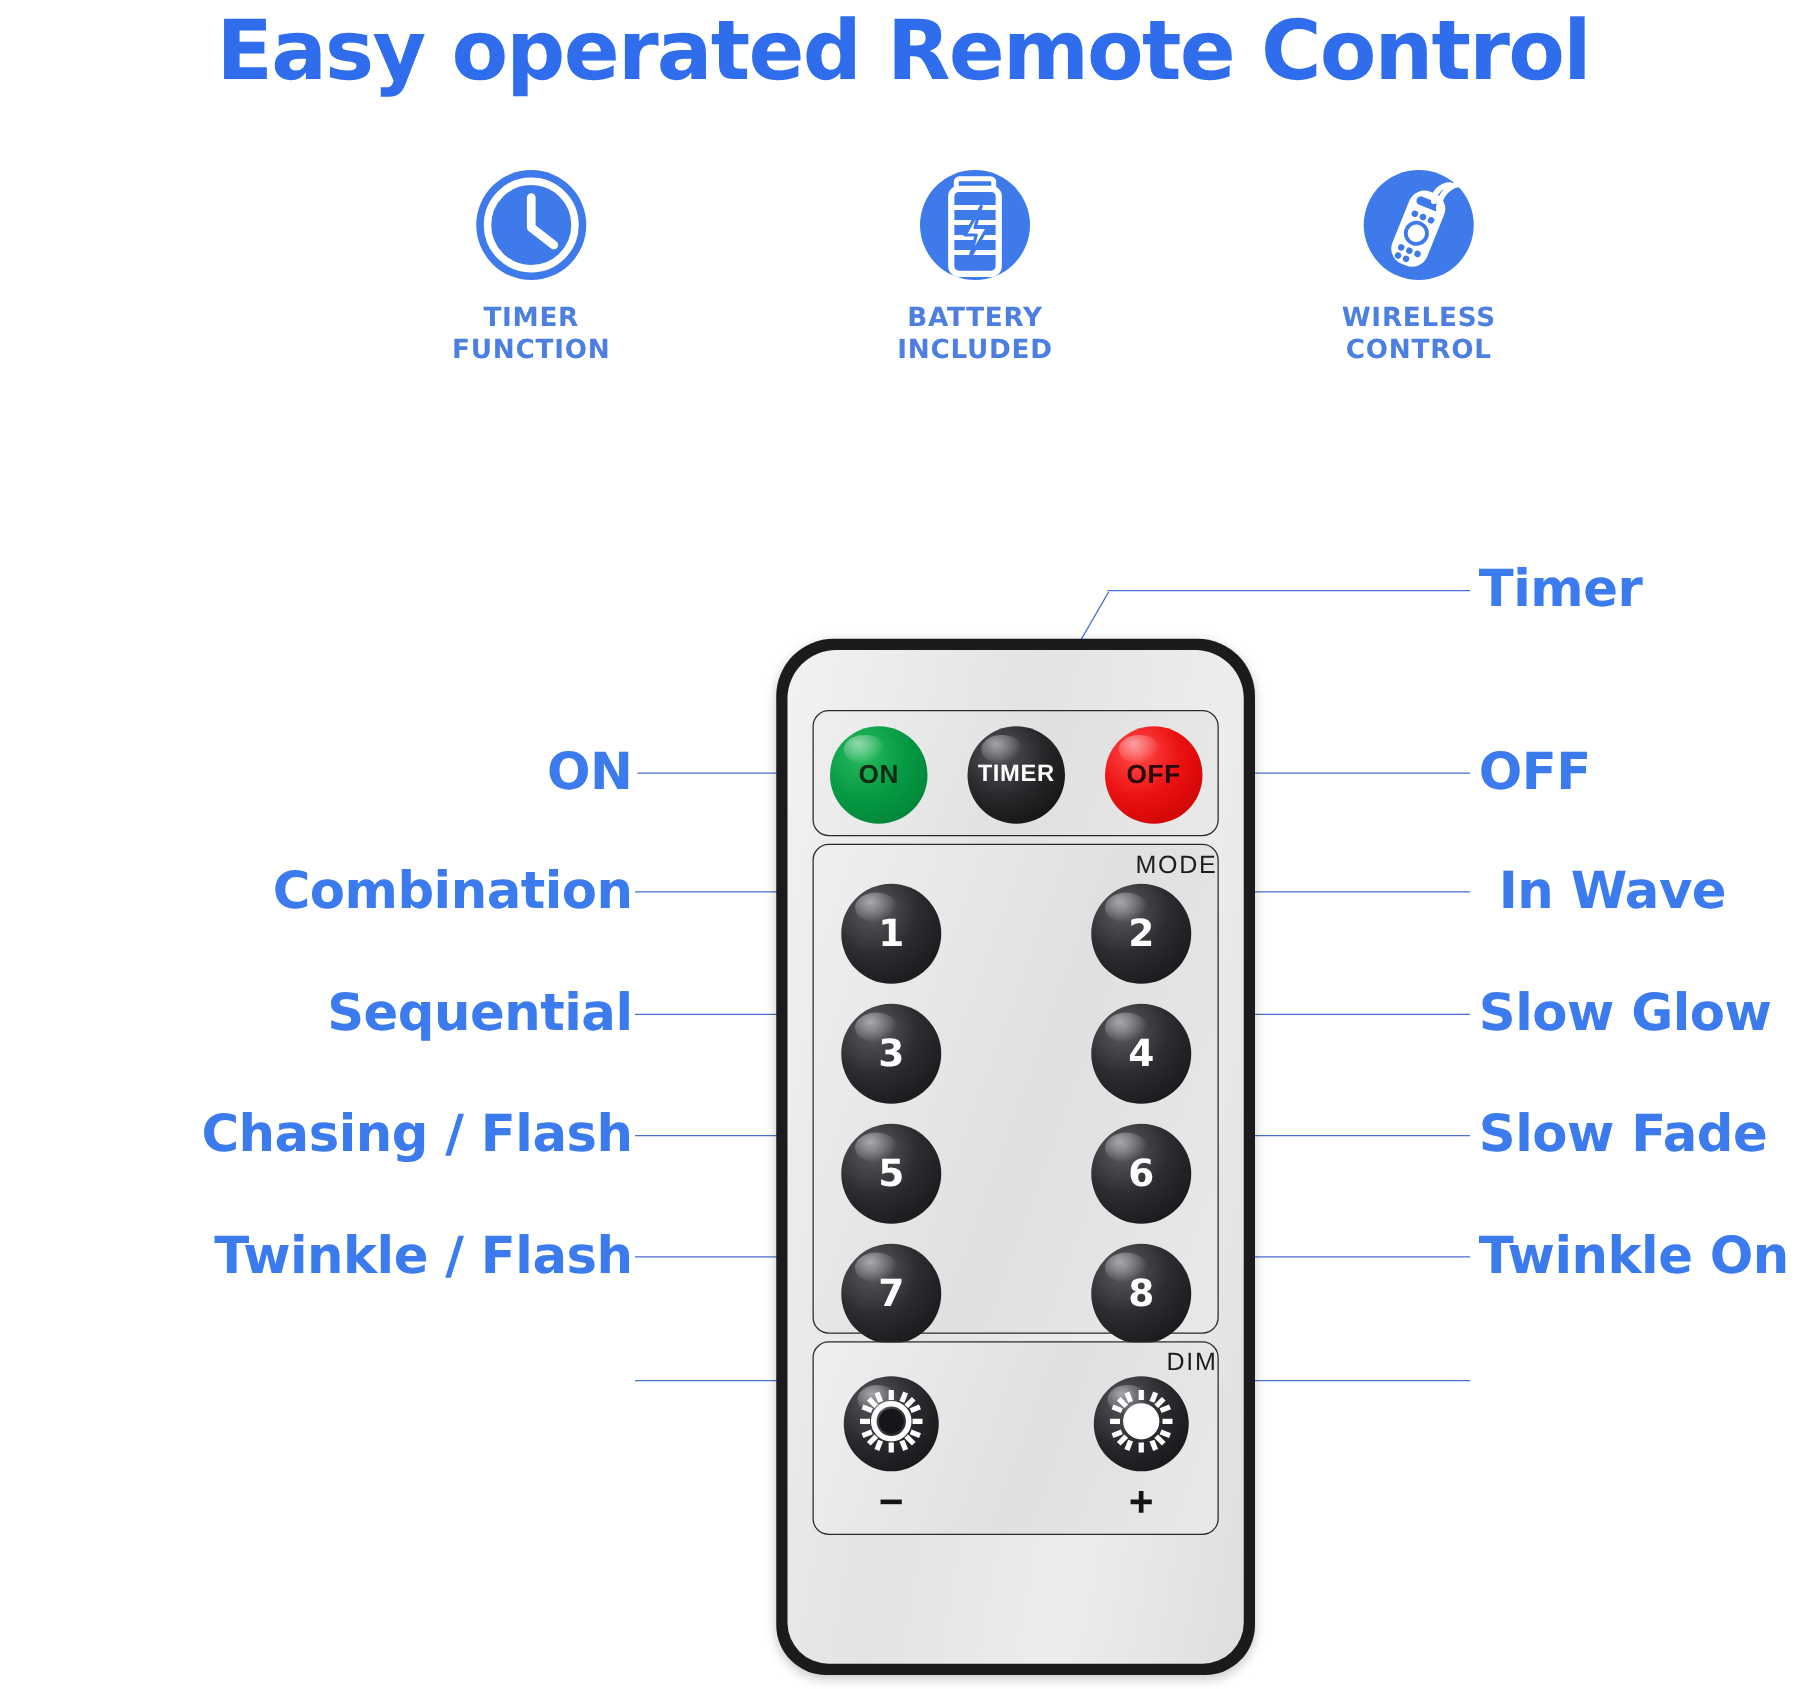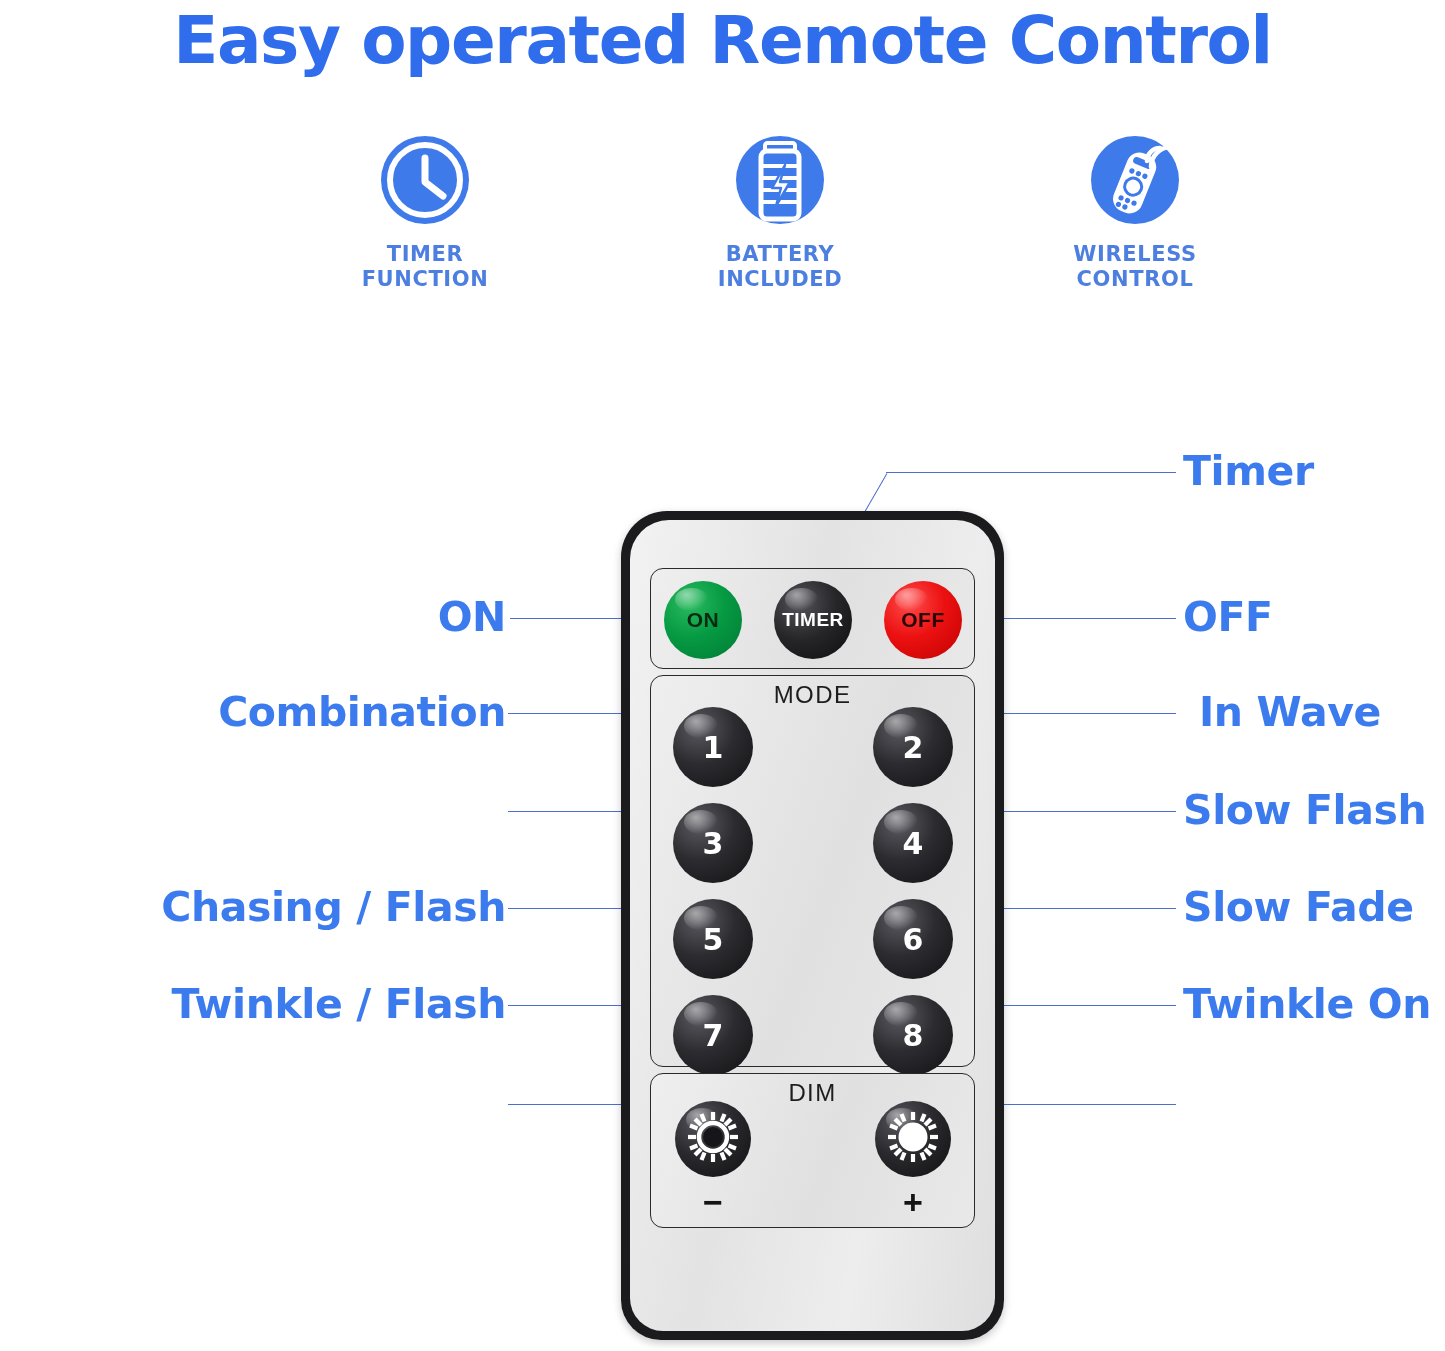--- a/index.html
+++ b/index.html
@@ -93,22 +93,22 @@
     border-radius: 13px;
     background: linear-gradient(110deg,#efefef 0%,#e0e0e0 55%,#e9e9e9 100%);
   }
   .panel-power { top: 48px;  height: 101px; }
   .panel-mode  { top: 155px; height: 392px; }
   .panel-dim   { top: 553px; height: 155px; }
 
   .panel-title {
     position: absolute;
     top: 5px; left: 0; width: 100%;
-    text-align: center;
-    font-size: 24px;
+    text-align: right;
+    font-size: 20px;
     color: #1d1d1d;
     letter-spacing: 1.4px;
     font-family: "Liberation Sans", sans-serif;
   }
 
   
   .btn {
     position: absolute;
     border-radius: 50%;
     display: flex;
@@ -384,23 +384,24 @@
 
         <div class="dim-sign sign-left">−</div>
         <div class="dim-sign sign-right">+</div>
       </div>
 
     </div>
   </div>
 
   <div class="callout left" style="left:506px; top:597px;">ON</div>
   <div class="callout left" style="left:506px; top:692px;">Combination</div>
+  <div class="callout left" style="left:506px; top:790px;">Sequential</div>
   <div class="callout left" style="left:506px; top:887px;">Chasing / Flash</div>
   <div class="callout left" style="left:506px; top:984px;">Twinkle / Flash</div>
 
   <div class="callout right" style="left:1183px; top:451px;">Timer</div>
   <div class="callout right" style="left:1183px; top:597px;">OFF</div>
   <div class="callout right" style="left:1183px; top:692px;margin-left:16px;">In Wave</div>
-  <div class="callout right" style="left:1183px; top:790px;">Slow Flash</div>
+  <div class="callout right" style="left:1183px; top:790px;">Slow Glow</div>
   <div class="callout right" style="left:1183px; top:887px;">Slow Fade</div>
   <div class="callout right" style="left:1183px; top:984px;">Twinkle On</div>
 
 </div>
 
 </body></html>

